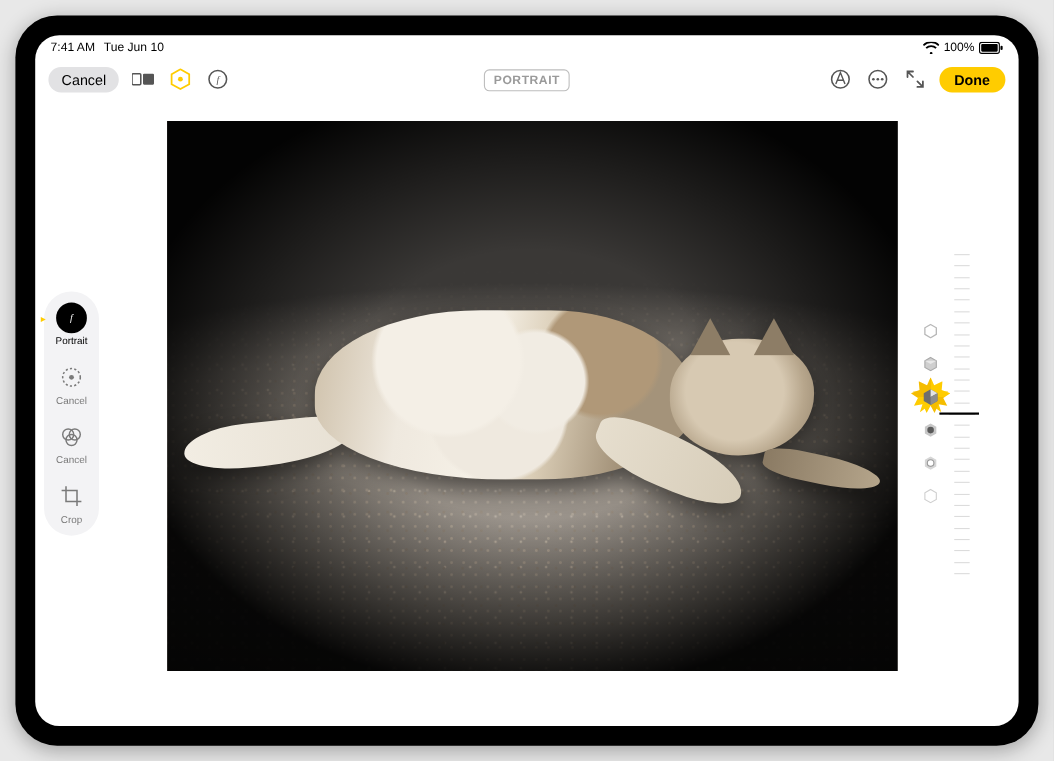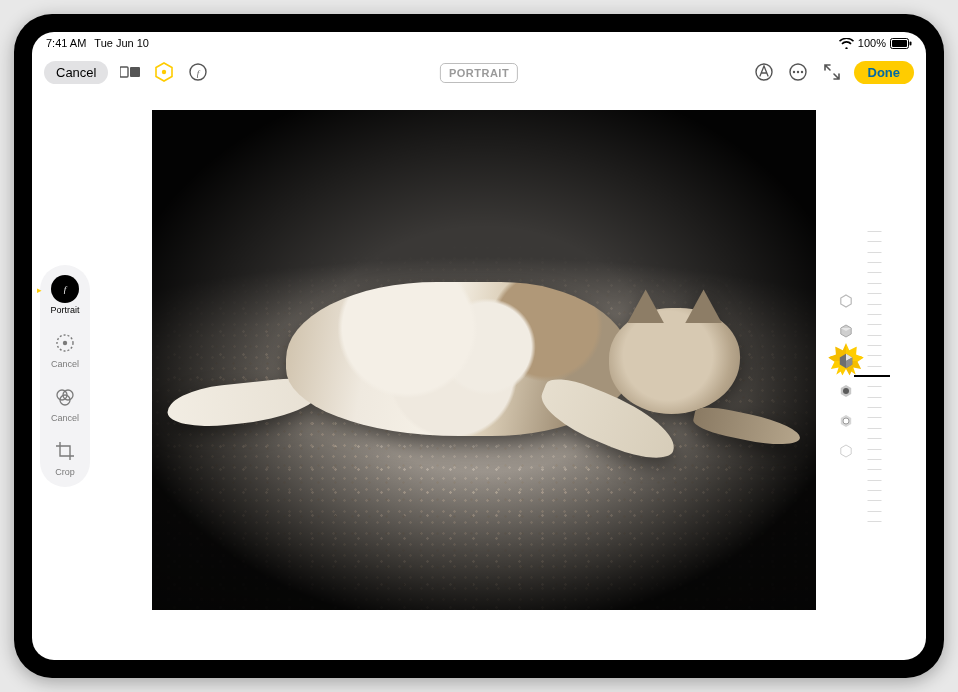--- a/index.html
+++ b/index.html
@@ -44,21 +44,21 @@
   .tb-center { position: absolute; left: 50%; transform: translateX(-50%); }
   .tb-right { margin-left: auto; display: flex; align-items: center; gap: 10px; }
   .cancel-btn {
     background: #e2e2e4; border-radius: 14px;
     padding: 4px 12px; font-size: 13px; font-weight: 500;
     border: none; cursor: pointer; color: #000;
   }
   .done-btn {
     background: #ffcc00; border-radius: 14px;
     padding: 4px 14px; font-size: 13px; font-weight: 600;
-    border: none; cursor: pointer; color: #0369a1;
+    border: none; cursor: pointer; color: #000000;
   }
   .icon-btn {
     width: 24px; height: 24px; border: none; background: transparent;
     cursor: pointer; display: flex; align-items: center; justify-content: center;
     color: #555;
   }
   .icon-btn.active { color: #ffcc00; }
   .mode-badge {
     border: 1.5px solid #bdbdbd; color: #9a9a9a;
     font-size: 11px; font-weight: 600; letter-spacing: .5px;

